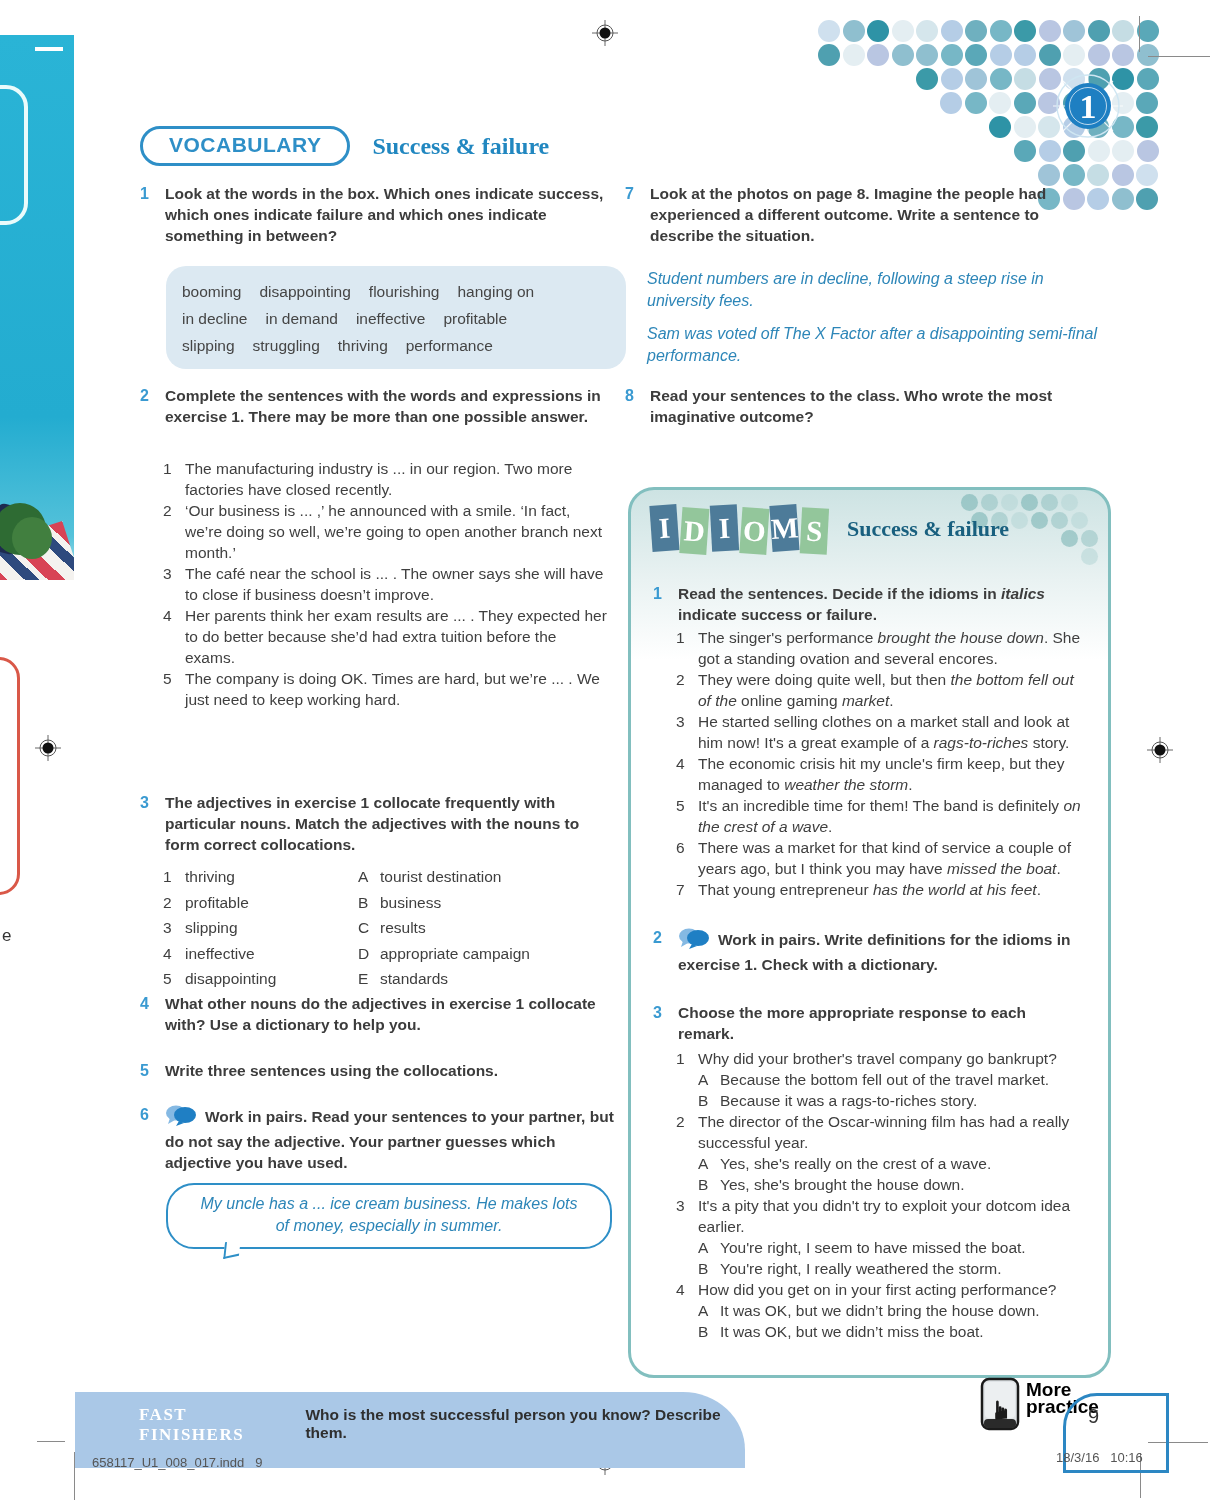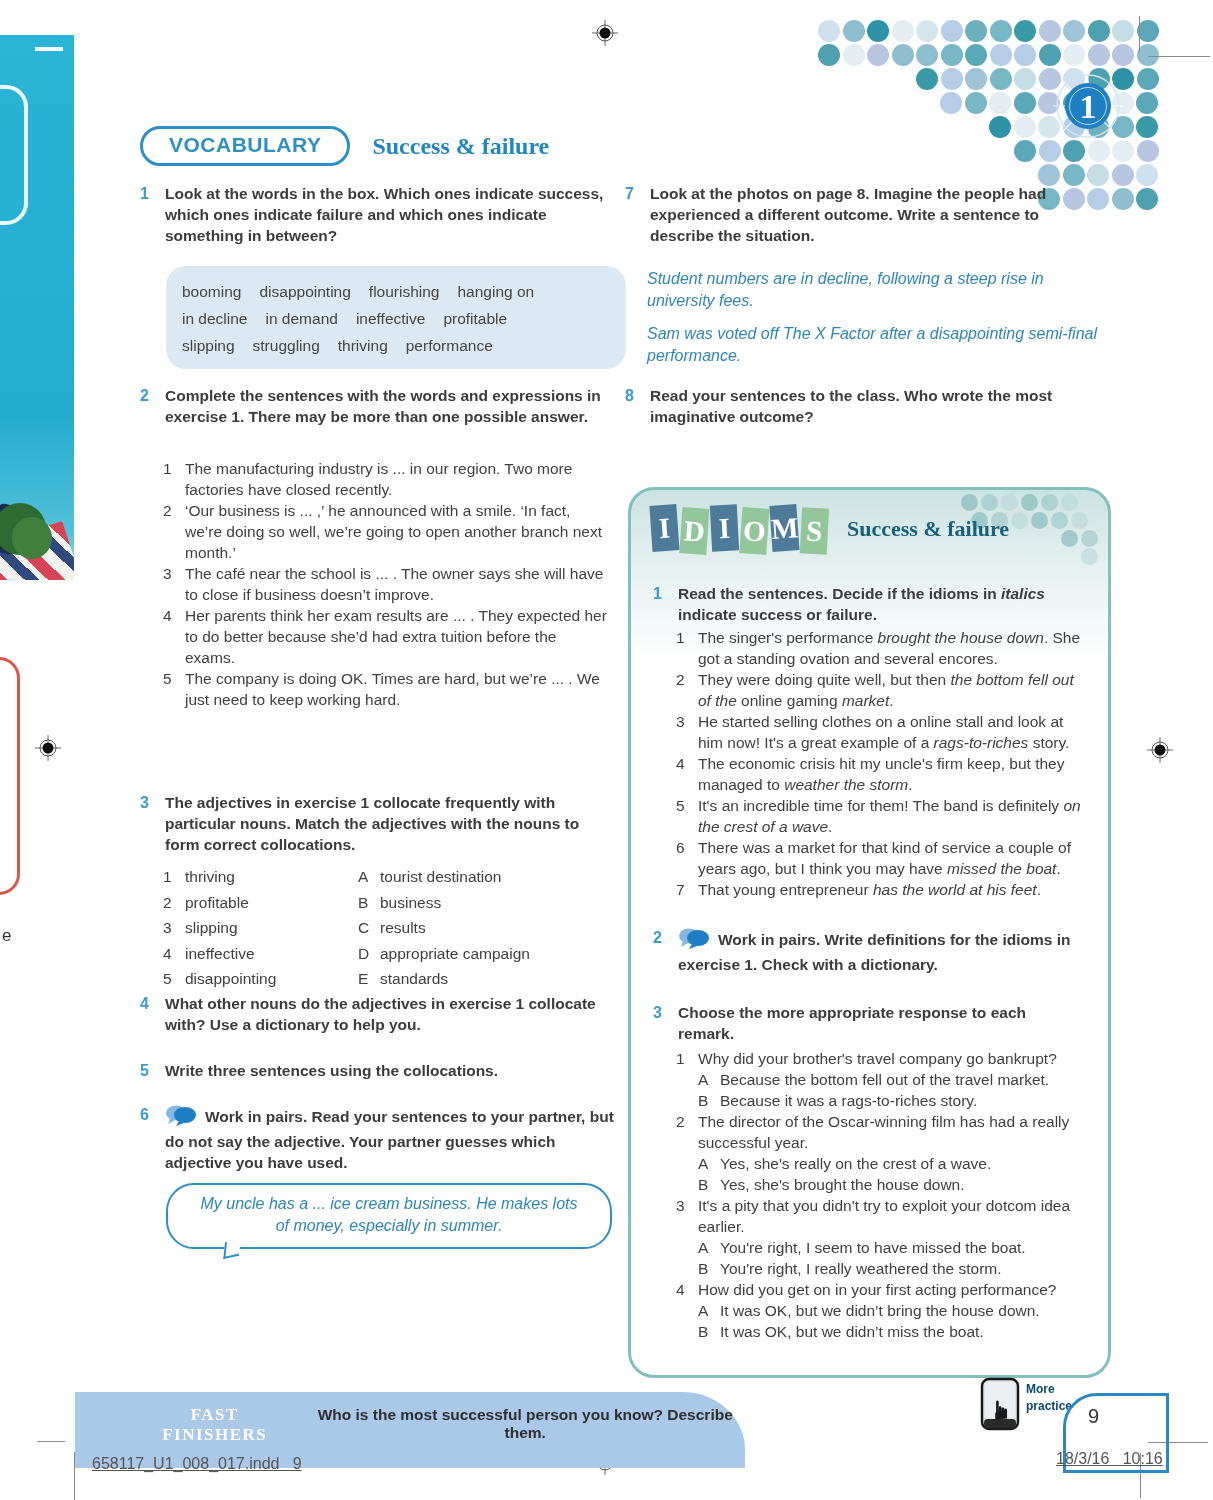--- a/index.html
+++ b/index.html
@@ -70,31 +70,31 @@
   .id-header{position:absolute;left:20px;top:16px;display:flex;align-items:center;}
   .tile{display:inline-block;width:27px;height:46px;margin-right:3px;text-align:center;
      font-family:"Liberation Serif",serif;font-weight:bold;color:#fff;font-size:29px;line-height:46px;}
   .t-slate{background:#4d7b99;}
   .t-green{background:#93c69b;}
   .id-title{font-family:"Liberation Serif",serif;font-weight:bold;font-size:22px;color:#19607f;margin-left:16px;}
   .iex{position:absolute;display:flex;}
   
   .ff-bar{position:absolute;left:75px;top:1392px;width:670px;height:76px;background:#aac8e7;
      border-top-right-radius:62px 58px;}
-  .ff-inner{padding:13px 0 0 64px;display:flex;align-items:baseline;text-align:center;}
+  .ff-inner{padding:13px 0 0 64px;display:flex;align-items:baseline;}
   .ff-label{font-family:"Liberation Serif",serif;font-weight:bold;color:#fff;font-size:17px;letter-spacing:1.5px;}
   .ff-text{font-weight:bold;color:#2f2f2f;font-size:15.5px;margin-left:15px;}
   .mp-icon{position:absolute;left:980px;top:1377px;}
   .mp-hand{position:absolute;left:989px;top:1395px;font-size:26px;color:#1a1a1a;transform:rotate(-90deg);
      font-family:"DejaVu Sans",sans-serif;}
-  .mp-label{position:absolute;left:1026px;top:1381px;font-weight:bold;color:#0c4a6e;font-size:12px;line-height:17px;}
+  .mp-label{position:absolute;left:1026px;top:1381px;font-weight:bold;color:#000000;font-size:19px;line-height:17px;}
   .page-corner{position:absolute;left:1063px;top:1393px;width:100px;height:74px;border:3px solid #2c87c3;
      border-radius:34px 0 0 0;}
   .page-num{position:absolute;left:22px;top:9px;font-size:20px;color:#333;}
-  .print-info{position:absolute;font-size:16px;color:#555;white-space:pre;text-decoration:underline;}
+  .print-info{position:absolute;font-size:13px;color:#555;white-space:pre;}
   .fi-left{left:92px;top:1455px;}
   .fi-right{left:1056px;top:1450px;}
 </style>
 </head>
 <body>
 
 <div class="page">
 
   <div class="photo-strip">
     <div class="ps-frame"></div>
@@ -386,21 +386,21 @@
         <div class="lrow">
           <span class="lnum">1</span>
           <span class="ltxt"><span>The singer's performance </span><i>brought the house down</i><span>. She got a standing ovation and several encores.</span></span>
         </div>
         <div class="lrow">
           <span class="lnum">2</span>
           <span class="ltxt"><span>They were doing quite well, but then </span><i>the bottom fell out of the</i><span> online gaming </span><i>market</i><span>.</span></span>
         </div>
         <div class="lrow">
           <span class="lnum">3</span>
-          <span class="ltxt"><span>He started selling clothes on a online stall and look at him now! It's a great example of a </span><i>rags-to-riches</i><span> story.</span></span>
+          <span class="ltxt"><span>He started selling clothes on a market stall and look at him now! It's a great example of a </span><i>rags-to-riches</i><span> story.</span></span>
         </div>
         <div class="lrow">
           <span class="lnum">4</span>
           <span class="ltxt"><span>The economic crisis hit my uncle's firm keep, but they managed to </span><i>weather the storm</i><span>.</span></span>
         </div>
         <div class="lrow">
           <span class="lnum">5</span>
           <span class="ltxt"><span>It's an incredible time for them! The band is definitely </span><i>on the crest of a wave</i><span>.</span></span>
         </div>
         <div class="lrow">

